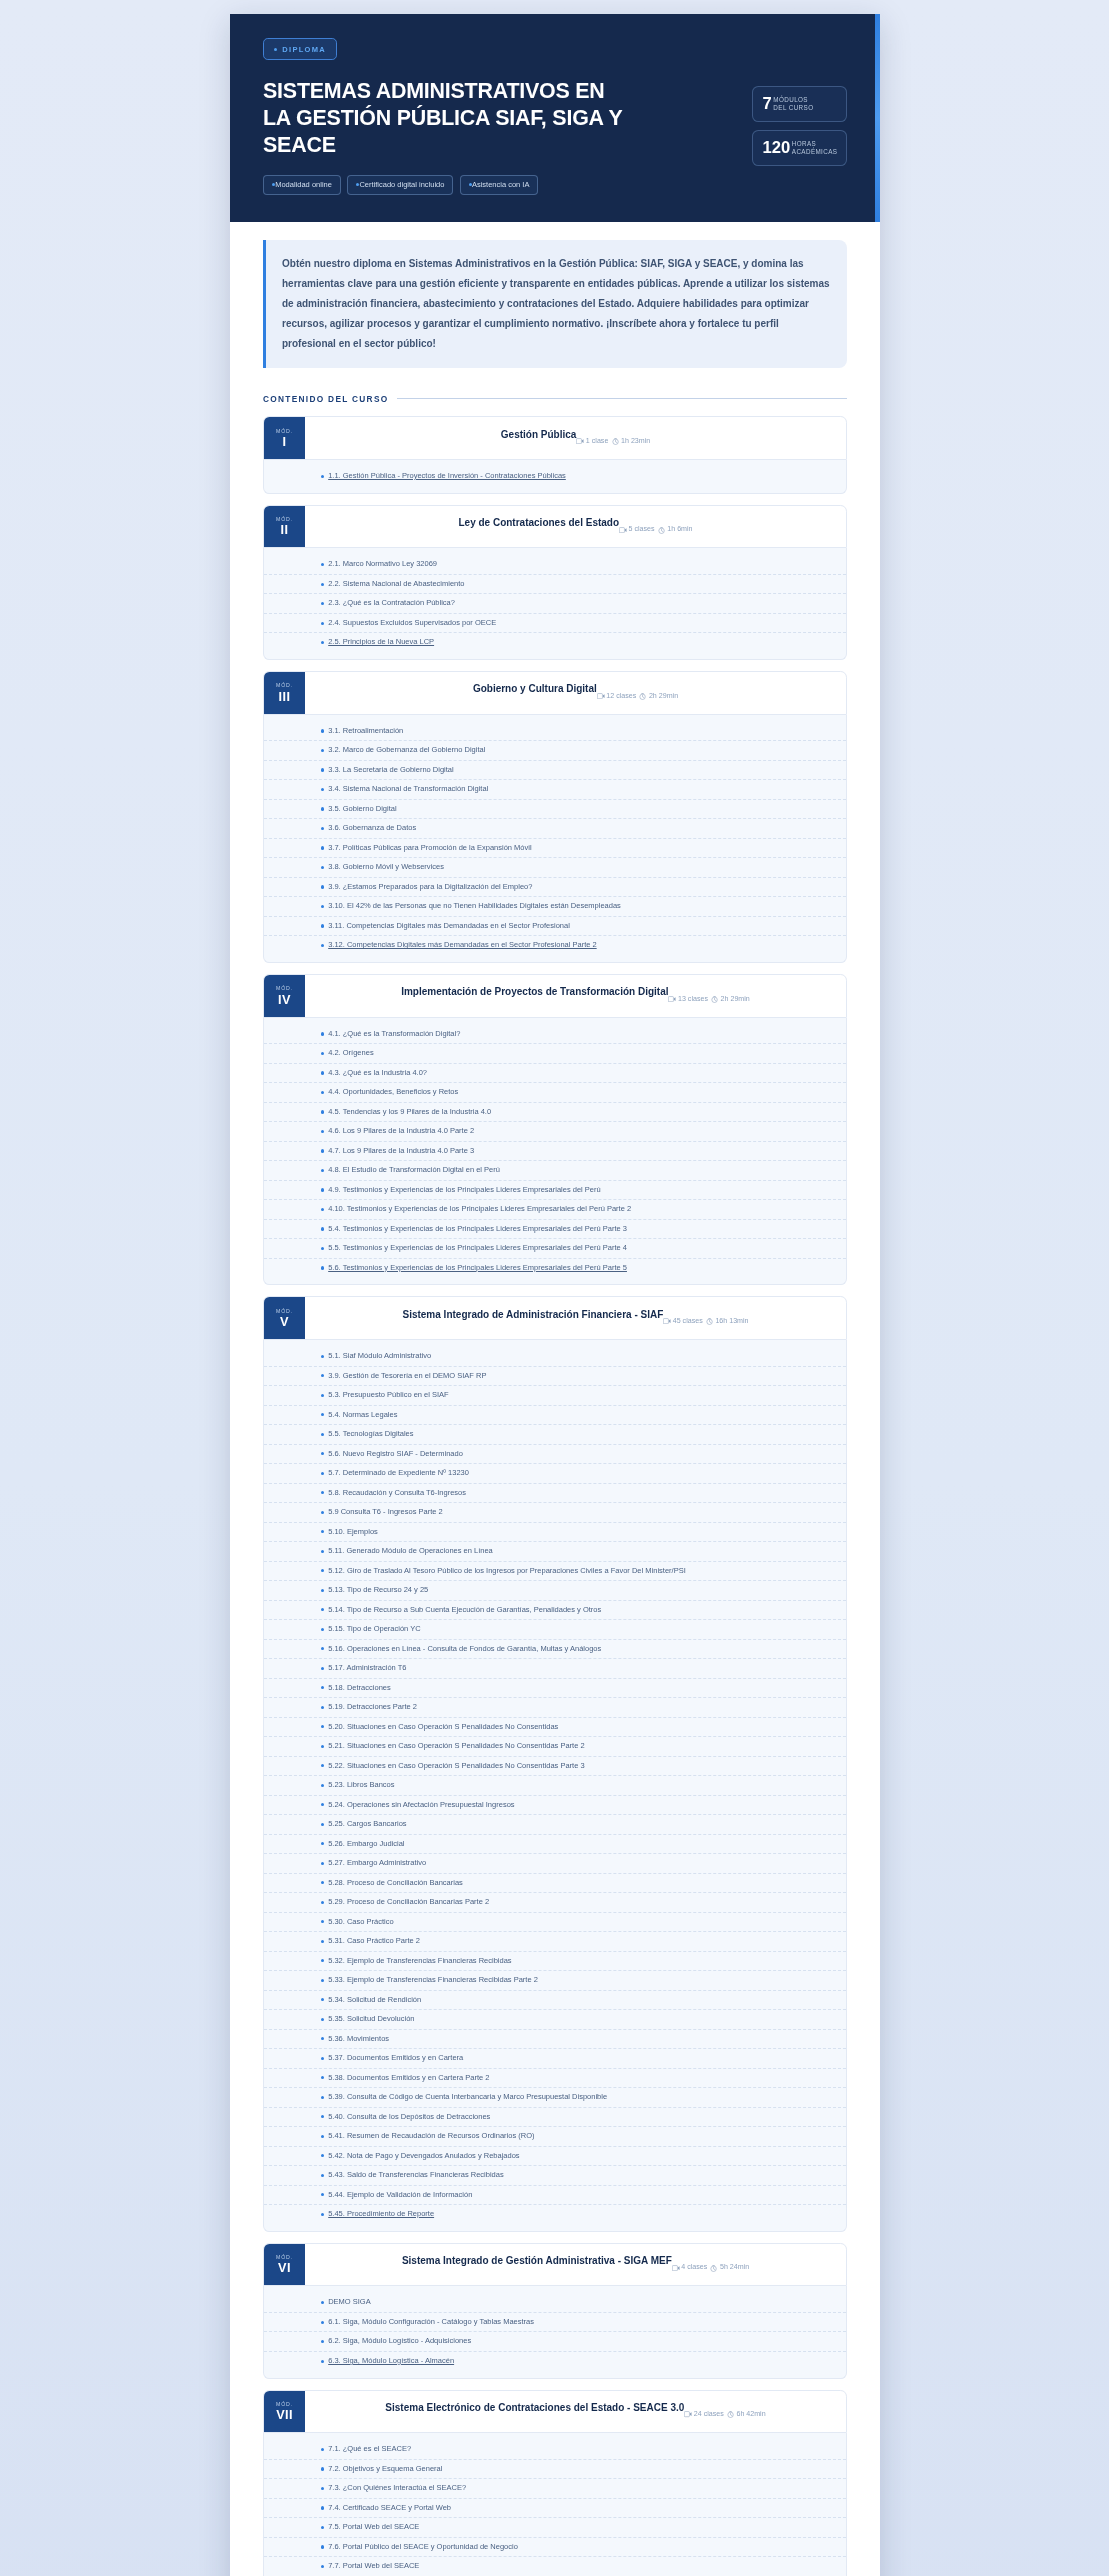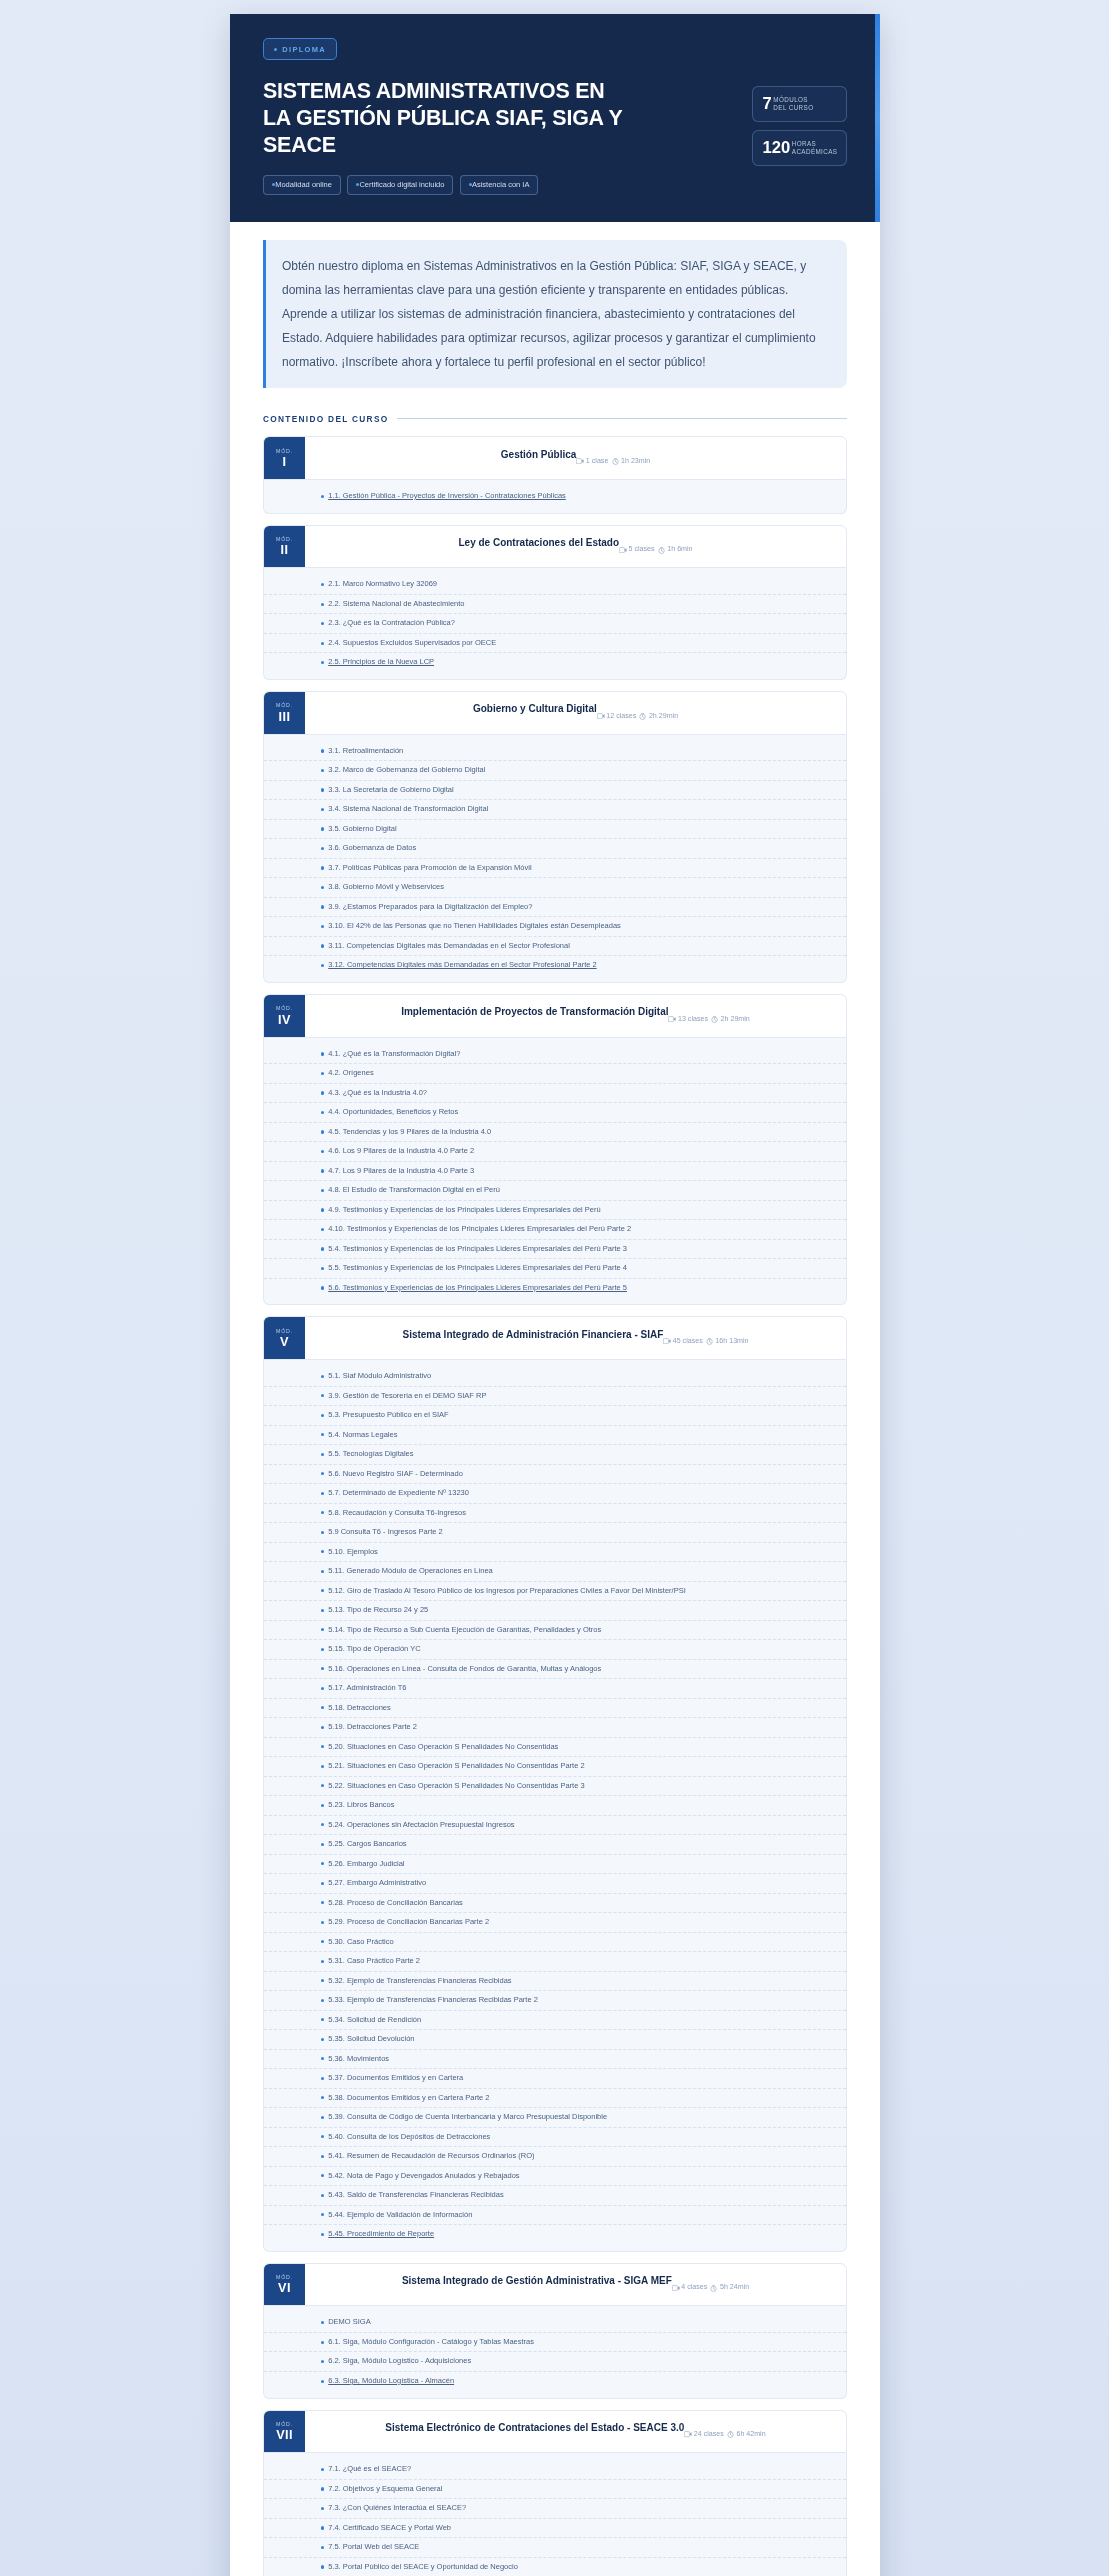--- a/index.html
+++ b/index.html
@@ -128,23 +128,24 @@
   
   .intro-wrap { padding: 17.4px 33px 4.8px 33px; }
   .intro {
     background: #eaf0fa;
     border-left: 3.2px solid #2f7fe0;
     border-radius: 0 8px 8px 0;
     padding: 14.3px 17.4px 14.3px 16px;
   }
   .intro p {
     color: #3f5473;
-    font-size: 12px;
+    font-size: 10px;
     line-height: 2.0;
     text-align: left;
+    font-weight: bold;
   }
 
   
   .section-head {
     display: flex;
     align-items: center;
     gap: 8px;
     padding: 20.6px 33px 0 33px;
   }
   .section-head h2 {
@@ -874,21 +875,21 @@
             <div class="lesson">
               <span class="bullet"></span>
               <span>7.4. Certificado SEACE y Portal Web</span>
             </div>
             <div class="lesson">
               <span class="bullet"></span>
               <span>7.5. Portal Web del SEACE</span>
             </div>
             <div class="lesson">
               <span class="bullet"></span>
-              <span>5.3. Portal Público del SEACE y Oportunidad de Negocio</span>
+              <span>7.6. Portal Público del SEACE y Oportunidad de Negocio</span>
             </div>
             <div class="lesson">
               <span class="bullet"></span>
               <span>7.7. Portal Web del SEACE</span>
             </div>
             <div class="lesson">
               <span class="bullet"></span>
               <span>7.8. Portal Web del SEACE Parte 2</span>
             </div>
             <div class="lesson">

